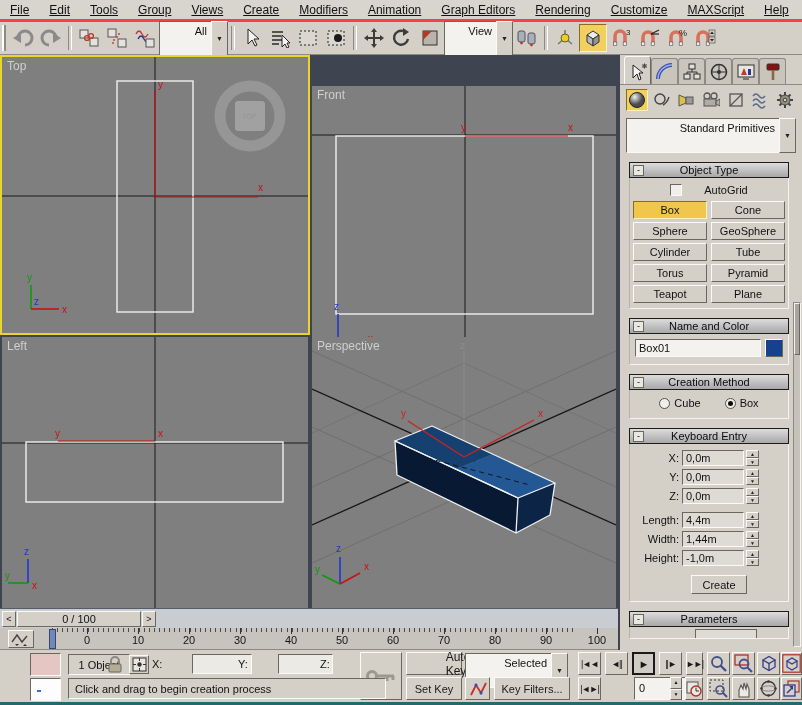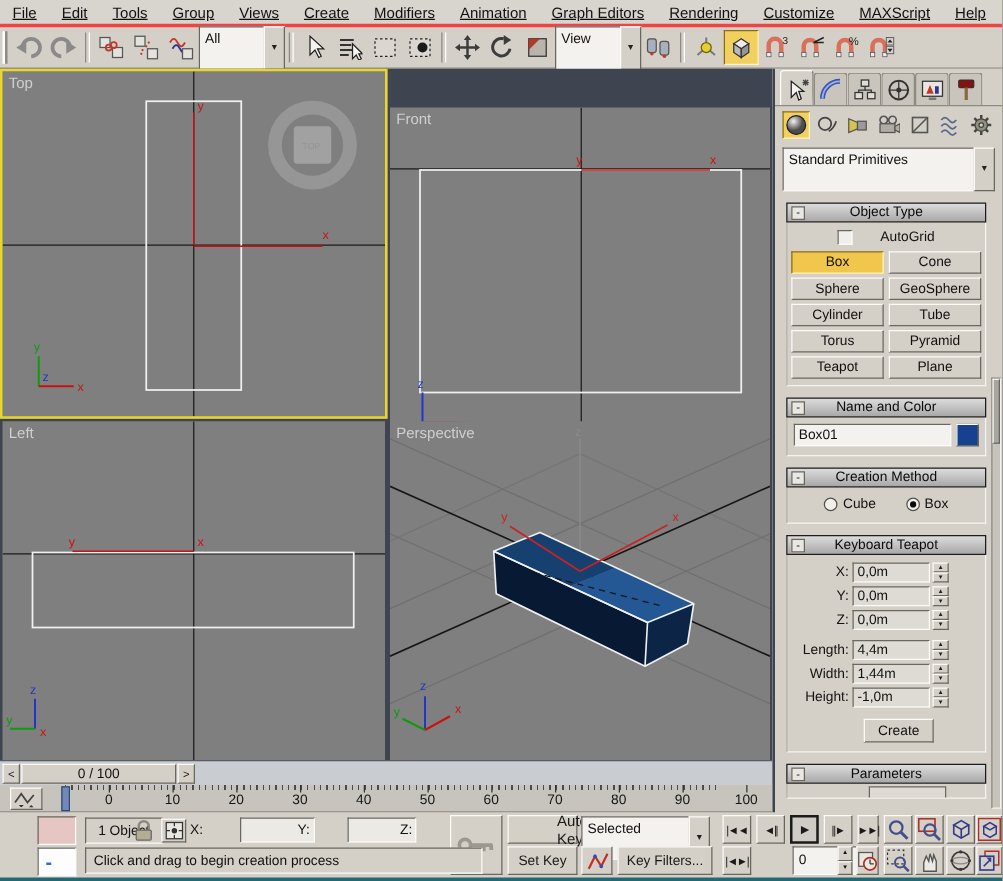--- a/index.html
+++ b/index.html
@@ -16,21 +16,21 @@
     background:#d8d5cf; border-bottom:3px solid #ef4444; display:flex; align-items:center;text-decoration:underline; }
   .menu-item { padding:3px 10px; font-size:12px; cursor:default; }
 
   
   #toolbar { position:absolute; left:0; top:22px; width:802px; height:33px;
     background:#d4d0c8; border-bottom:1px solid #8d8a83; display:flex; align-items:center; }
   .tsep { width:4px; height:24px; border-left:1px solid #8d8a83; border-right:1px solid #fff; margin:0 3px; }
   .grip { width:4px; height:26px; border-left:2px solid #fff; border-right:2px solid #8d8a83; margin:0 3px 0 2px; }
   .tbtn { width:28px; height:28px; display:flex; align-items:center; justify-content:center; }
   .tbtn.active { background:#f2d060; border:1px solid; border-color:#8a6c1d #fdf3c2 #fdf3c2 #8a6c1d; }
-  .dd { display:flex; height:35px; }
+  .dd { display:flex; height:35px;text-align:right; }
   .dd .dd-val { padding:3px 4px 0 4px; min-width:52px; font-size:11px; background:#f3f2ee;
     border:1px solid; border-color:#6a675f #fbfaf7 #fbfaf7 #6a675f; border-right:none; }
   .dd .dd-arr { width:17px; display:flex; align-items:center; justify-content:center; font-size:7px; color:#222;
     background:#d4d0c8; border:1px solid; border-color:#fbfaf7 #6a675f #6a675f #fbfaf7; }
 
   
   #vp-area { position:absolute; left:0; top:55px; width:618px; height:573px; background:#3e4550; }
   .vp { position:absolute; background:#7f7f7f; overflow:hidden; }
   #vp-top  { left:0; top:0; width:310px; height:280px; border:2px solid #e9d52c; }
   #vp-front{ left:312px; top:2px; width:304px; height:276px;margin-top:29px; }
@@ -607,21 +607,21 @@
             <span class="radio sel"></span>
             <span>Box</span>
           </span>
         </div>
       </div>
     </div>
 
     <div class="roll">
       <div class="roll-head">
         <span class="roll-minus">-</span>
-        <span>Keyboard Teapot</span>
+        <span>Keyboard Entry</span>
       </div>
       <div class="roll-body">
         <div class="ke-row">
           <span class="ke-label">X:</span>
           <span class="ke-field">0,0m</span>
           <span class="spinner">
               <span>▲</span>
               <span>▼</span>
             </span>
         </div>

